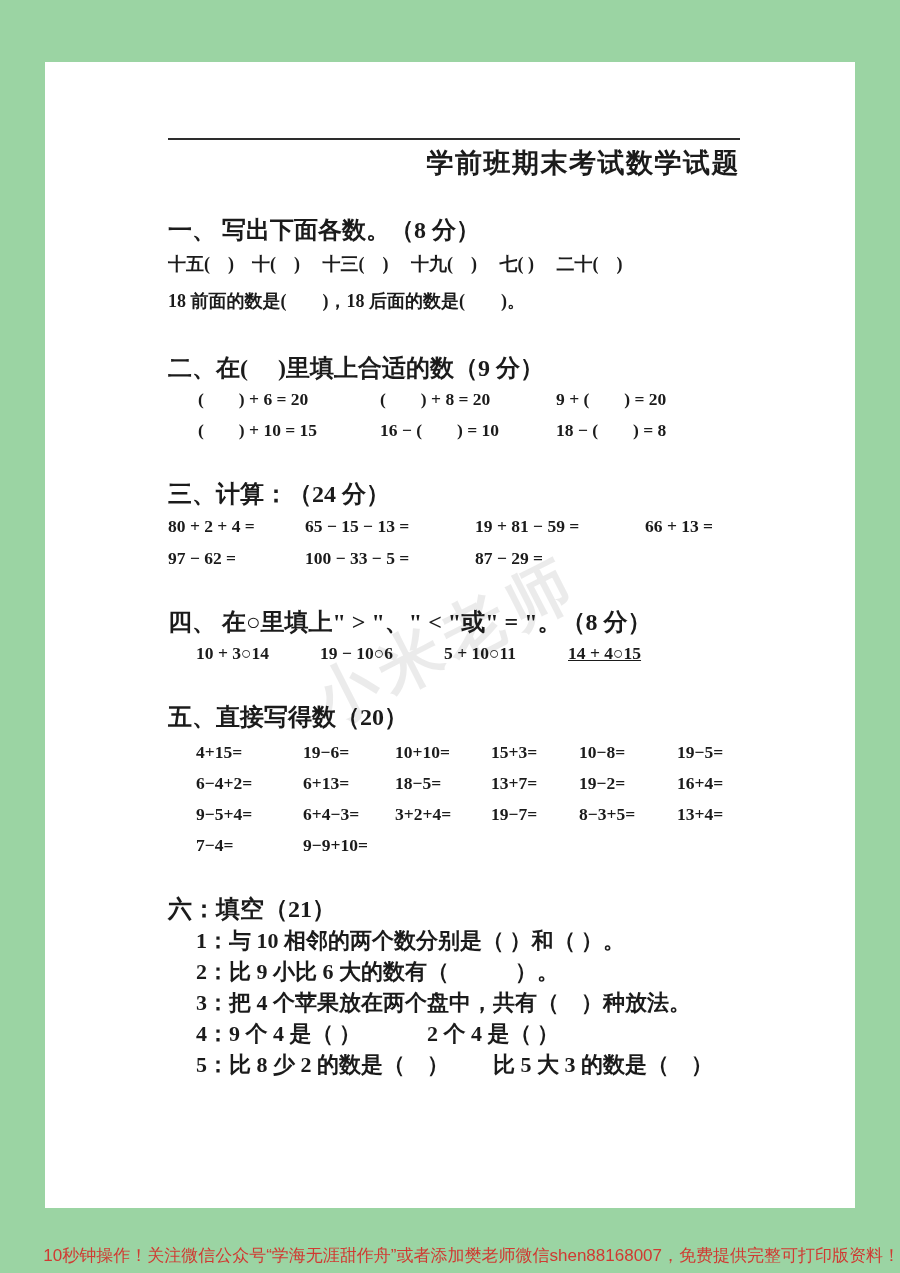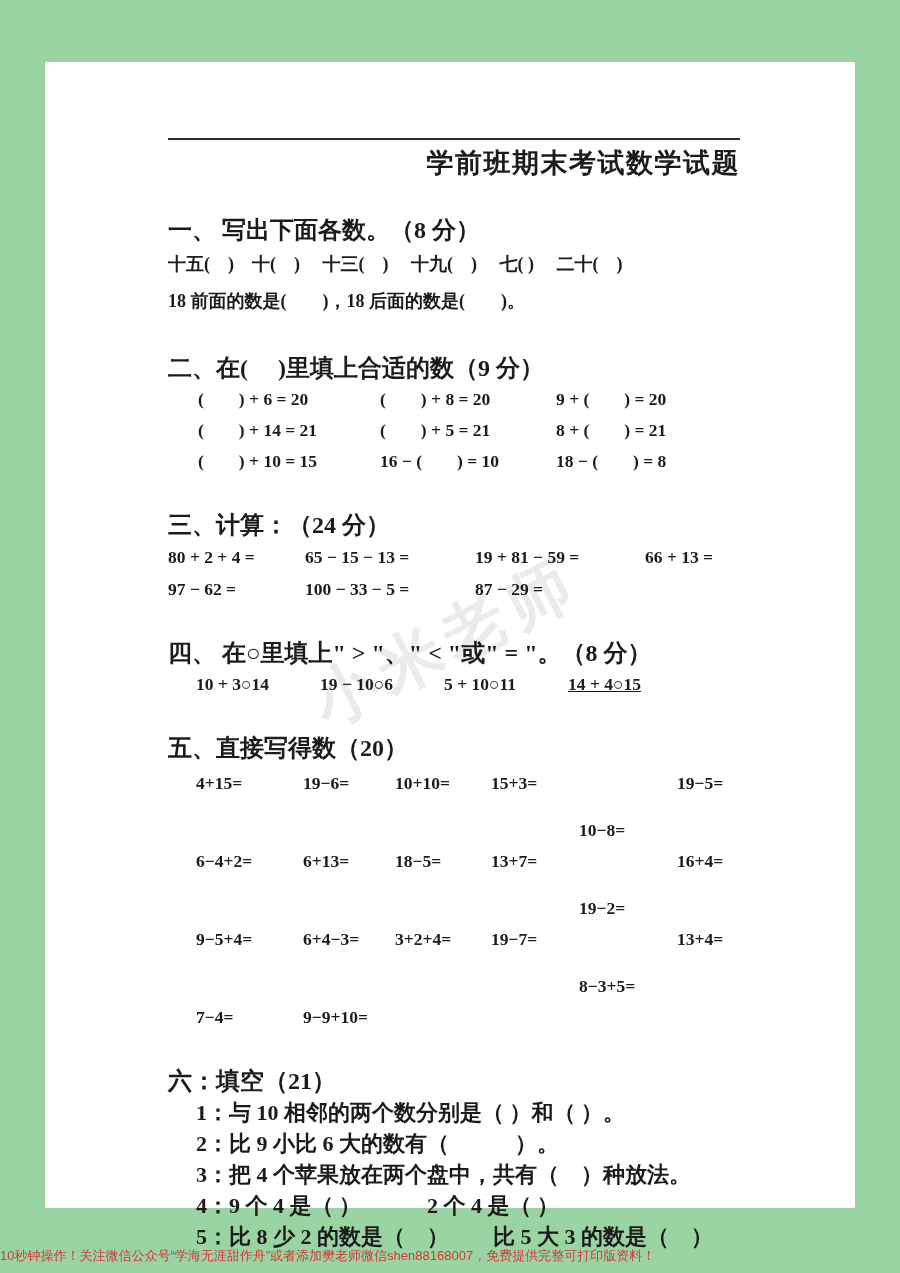--- a/index.html
+++ b/index.html
@@ -53,28 +53,28 @@
   .s4-row{padding-left:28px;}
   .s4-row .c{width:124px;}
   .s4-row .c:last-child{width:auto;text-decoration:underline;}
   .sec5{margin-top:29px;}
   .s5-row{padding-left:28px;}
   .s5-row.first{margin-top:4px;}
   .s5-row .c:nth-child(1){width:107px;}
   .s5-row .c:nth-child(2){width:92px;}
   .s5-row .c:nth-child(3){width:96px;}
   .s5-row .c:nth-child(4){width:88px;}
-  .s5-row .c:nth-child(5){width:98px;margin-top:47px;}
+  .s5-row .c:nth-child(5){width:98px;}
   .sec6{margin-top:32px;}
   .s6-item{padding-left:28px;font-size:22px;line-height:31px;white-space:pre;}
   .footer{
     position:absolute;left:0;right:0;top:1247px;height:22px;
-    text-align:left;
+    text-align:right;
     font-family:"Liberation Sans","DejaVu Sans",sans-serif;
-    font-size:13px;line-height:18px;color:var(--footer);font-weight:400;
+    font-size:17px;line-height:18px;color:var(--footer);font-weight:400;
   }
 </style>
 </head>
 <body>
 
 <div class="canvas">
   <div class="paper">
     <div class="watermark">小米老师</div>
 
     <div class="content">
@@ -86,25 +86,20 @@
         <div class="line">十五(　)　十(　)　 十三(　)　 十九(　)　 七( )　 二十(　)</div>
         <div class="line">18 前面的数是(　　)，18 后面的数是(　　)。</div>
       </div>
 
       <div class="sec sec2">
         <div class="heading">二、在(　 )里填上合适的数（9 分）</div>
         <div class="row s2-row">
           <span class="c">(　　) + 6 = 20</span>
           <span class="c">(　　) + 8 = 20</span>
           <span class="c">9 + (　　) = 20</span>
-        </div>
-        <div class="row s2-row">
-          <span class="c">(　　) + 14 = 21</span>
-          <span class="c">(　　) + 5 = 21</span>
-          <span class="c">8 + (　　) = 21</span>
         </div>
         <div class="row s2-row">
           <span class="c">(　　) + 10 = 15</span>
           <span class="c">16 − (　　) = 10</span>
           <span class="c">18 − (　　) = 8</span>
         </div>
       </div>
 
       <div class="sec sec3">
         <div class="heading">三、计算：（24 分）</div>

